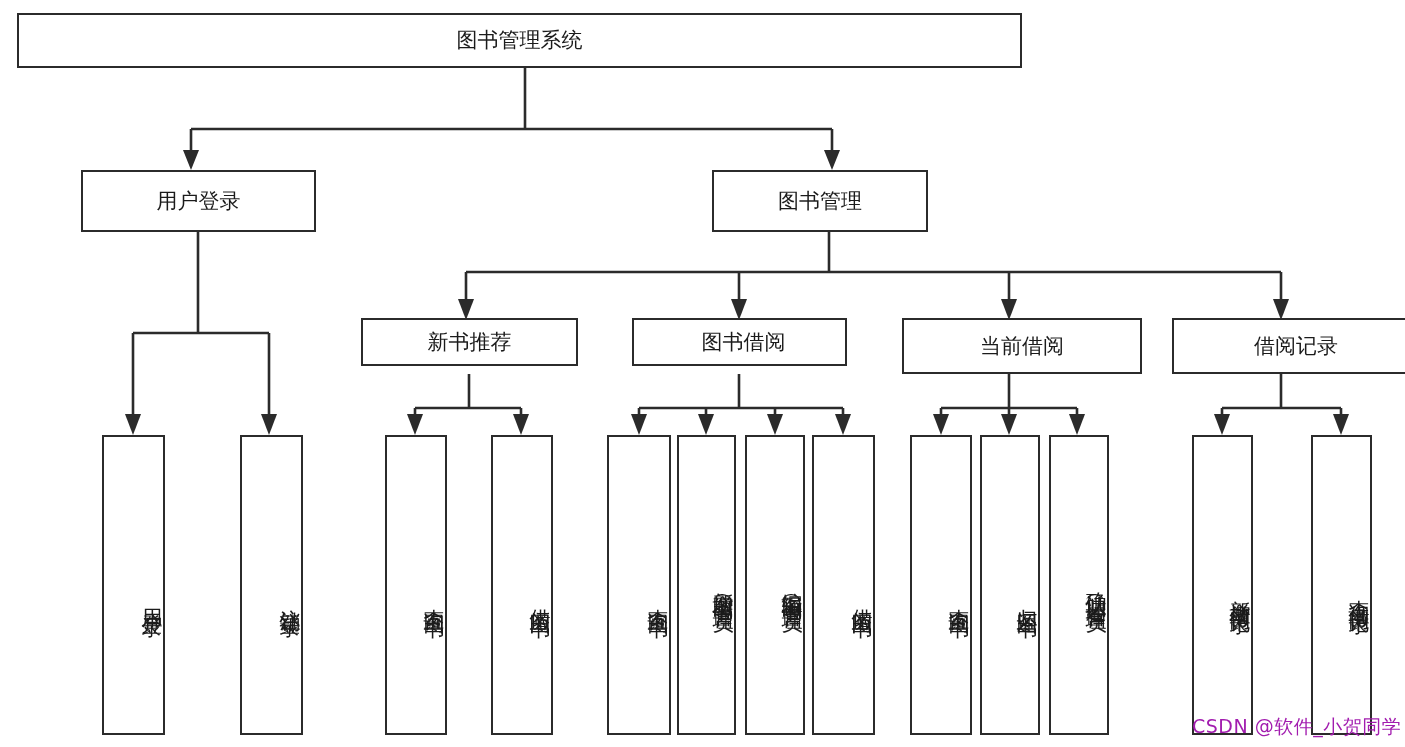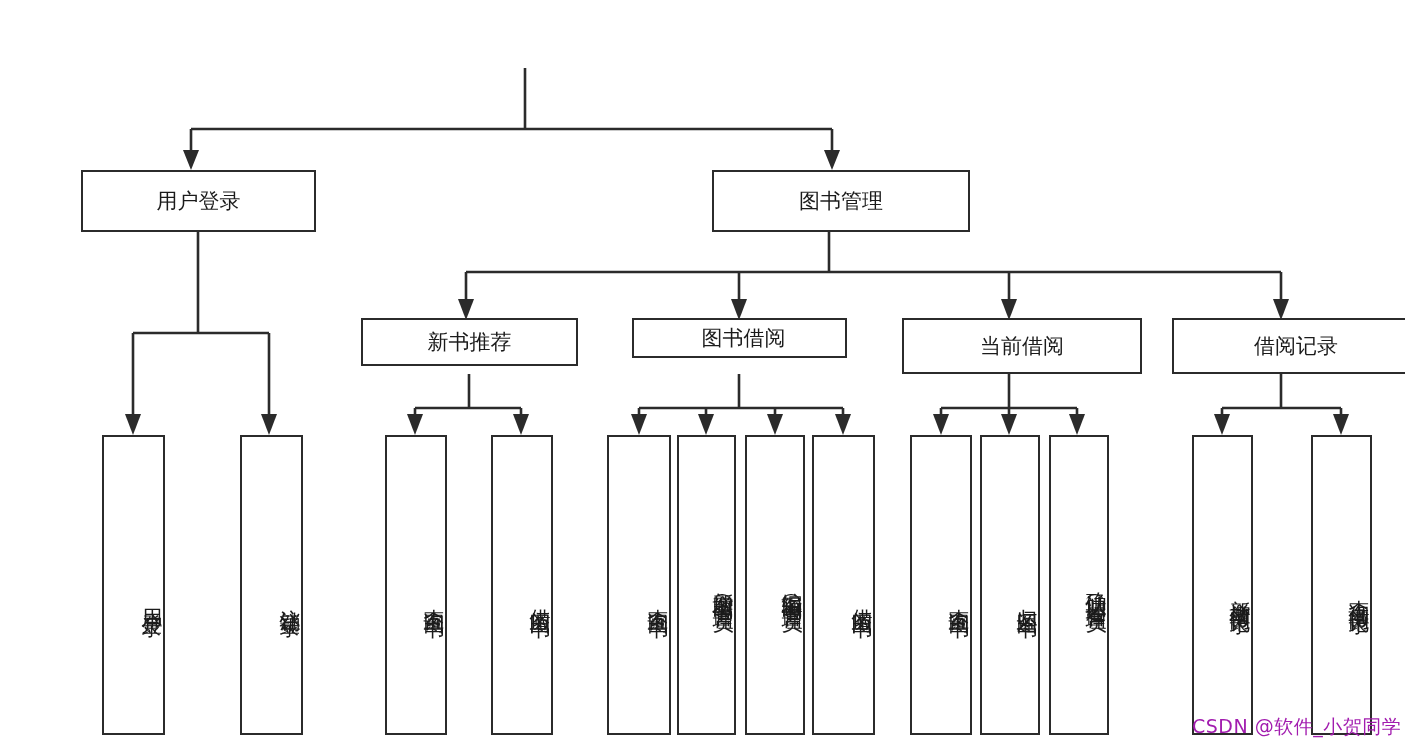--- a/index.html
+++ b/index.html
@@ -116,32 +116,35 @@
     <polygon class="ah" points="1077,435 1069,414 1085,414"></polygon>
 
     <path class="lk" d="M1281,374 L1281,408"></path>
     <path class="lk" d="M1222,408 L1341,408"></path>
     <path class="lk" d="M1222,408 L1222,423"></path>
     <path class="lk" d="M1341,408 L1341,423"></path>
     <polygon class="ah" points="1222,435 1214,414 1230,414"></polygon>
     <polygon class="ah" points="1341,435 1333,414 1349,414"></polygon>
   </svg>
 
+  <div class="node root" style="left:17px;top:13px;width:1005px;height:55px;">
+    <span>图书管理系统</span>
+  </div>
 
   <div class="node h" style="left:81px;top:170px;width:235px;height:62px;">
     <span>用户登录</span>
   </div>
-  <div class="node h" style="left:712px;top:170px;width:258px;height:62px;">
+  <div class="node h" style="left:712px;top:170px;width:216px;height:62px;">
     <span>图书管理</span>
   </div>
 
   <div class="node h" style="left:361px;top:318px;width:217px;height:48px;">
     <span>新书推荐</span>
   </div>
-  <div class="node h" style="left:632px;top:318px;width:215px;height:40px;padding-left:8px;">
+  <div class="node h" style="left:632px;top:318px;width:215px;height:48px;padding-left:8px;">
     <span>图书借阅</span>
   </div>
   <div class="node h" style="left:902px;top:318px;width:240px;height:56px;">
     <span>当前借阅</span>
   </div>
   <div class="node h" style="left:1172px;top:318px;width:248px;height:56px;">
     <span>借阅记录</span>
   </div>
 
   <div class="node v" style="left:102px;top:435px;width:63px;height:300px;">

